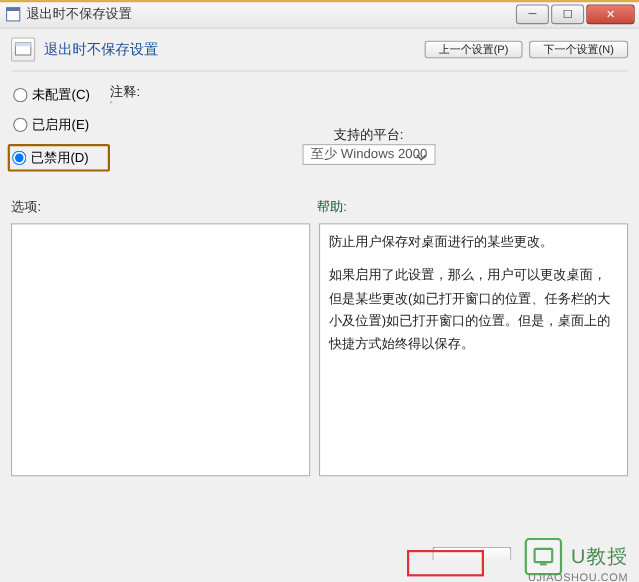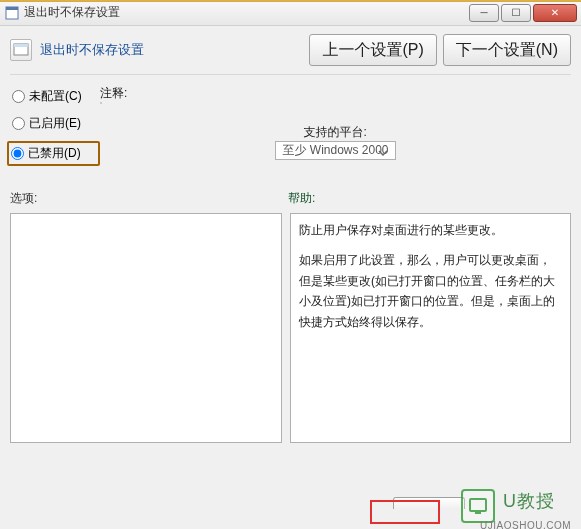--- a/index.html
+++ b/index.html
@@ -48,27 +48,27 @@
   .header-icon {
     width: 22px; height: 22px;
     border:1px solid #b8b8b8;
     background: linear-gradient(to bottom,#fff,#eaeaea);
     margin-right: 8px;
     display:flex;align-items:center;justify-content:center;
     border-radius:2px;
   }
   .header-title { color:#1a4f99; font-size:13px; flex:1;}
   .nav-btn {
-    height: 32px;
+    height: 16px;
     padding: 0 12px;
     border:1px solid #a0a0a0;
     background: linear-gradient(to bottom,#fefefe,#e6e6e6);
     border-radius:3px;
     margin-left:6px;
-    font-size:16px;
+    font-size:10px;
     color:#222;
     display:inline-flex;align-items:center;
     cursor:default;
   }
   .hr { border-top:1px solid #d8d8d8; margin:4px 10px 6px 10px;}
   .config-area {
     display:flex;
     padding: 0 10px;
   }
   .radio-col { width: 90px; padding-top:6px;}
@@ -127,22 +127,22 @@
     overflow:auto;
     font-size:12px;
     color:#222;
     line-height:1.7;
   }
   .panel.options { width: 272px; }
   .panel.help { flex:1; }
   .help p { margin: 0 0 10px 0; }
   .watermark {
     position:absolute;
-    right: 26px; bottom: 6px;
-    display:flex; gap:8px;
+    right: 10px; bottom: 6px;
+    display:flex; align-items:center; gap:8px;
     opacity:0.85;
   }
   .wm-badge {
     width:34px;height:34px;border:2px solid #3aa040;border-radius:4px;
     display:flex;align-items:center;justify-content:center;
     color:#3aa040; font-size:18px; background:rgba(255,255,255,0.3);
   }
   .wm-text { color:#2a7a32; font-size:18px; letter-spacing:1px;}
   .wm-url { position:absolute; right:10px; bottom:-2px; color:#7a7a7a; font-size:10px; letter-spacing:0.5px;}
   .red-frame {

